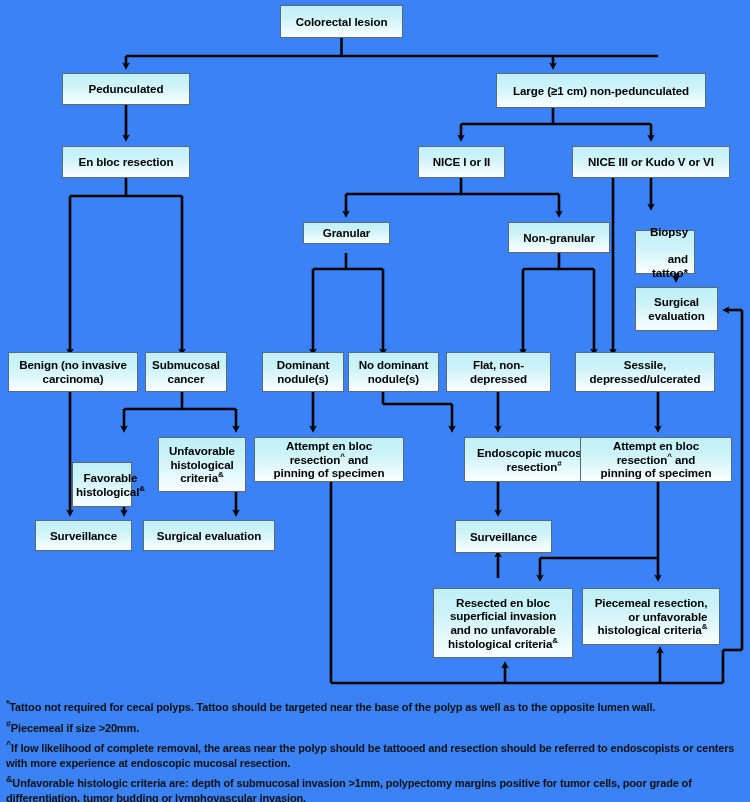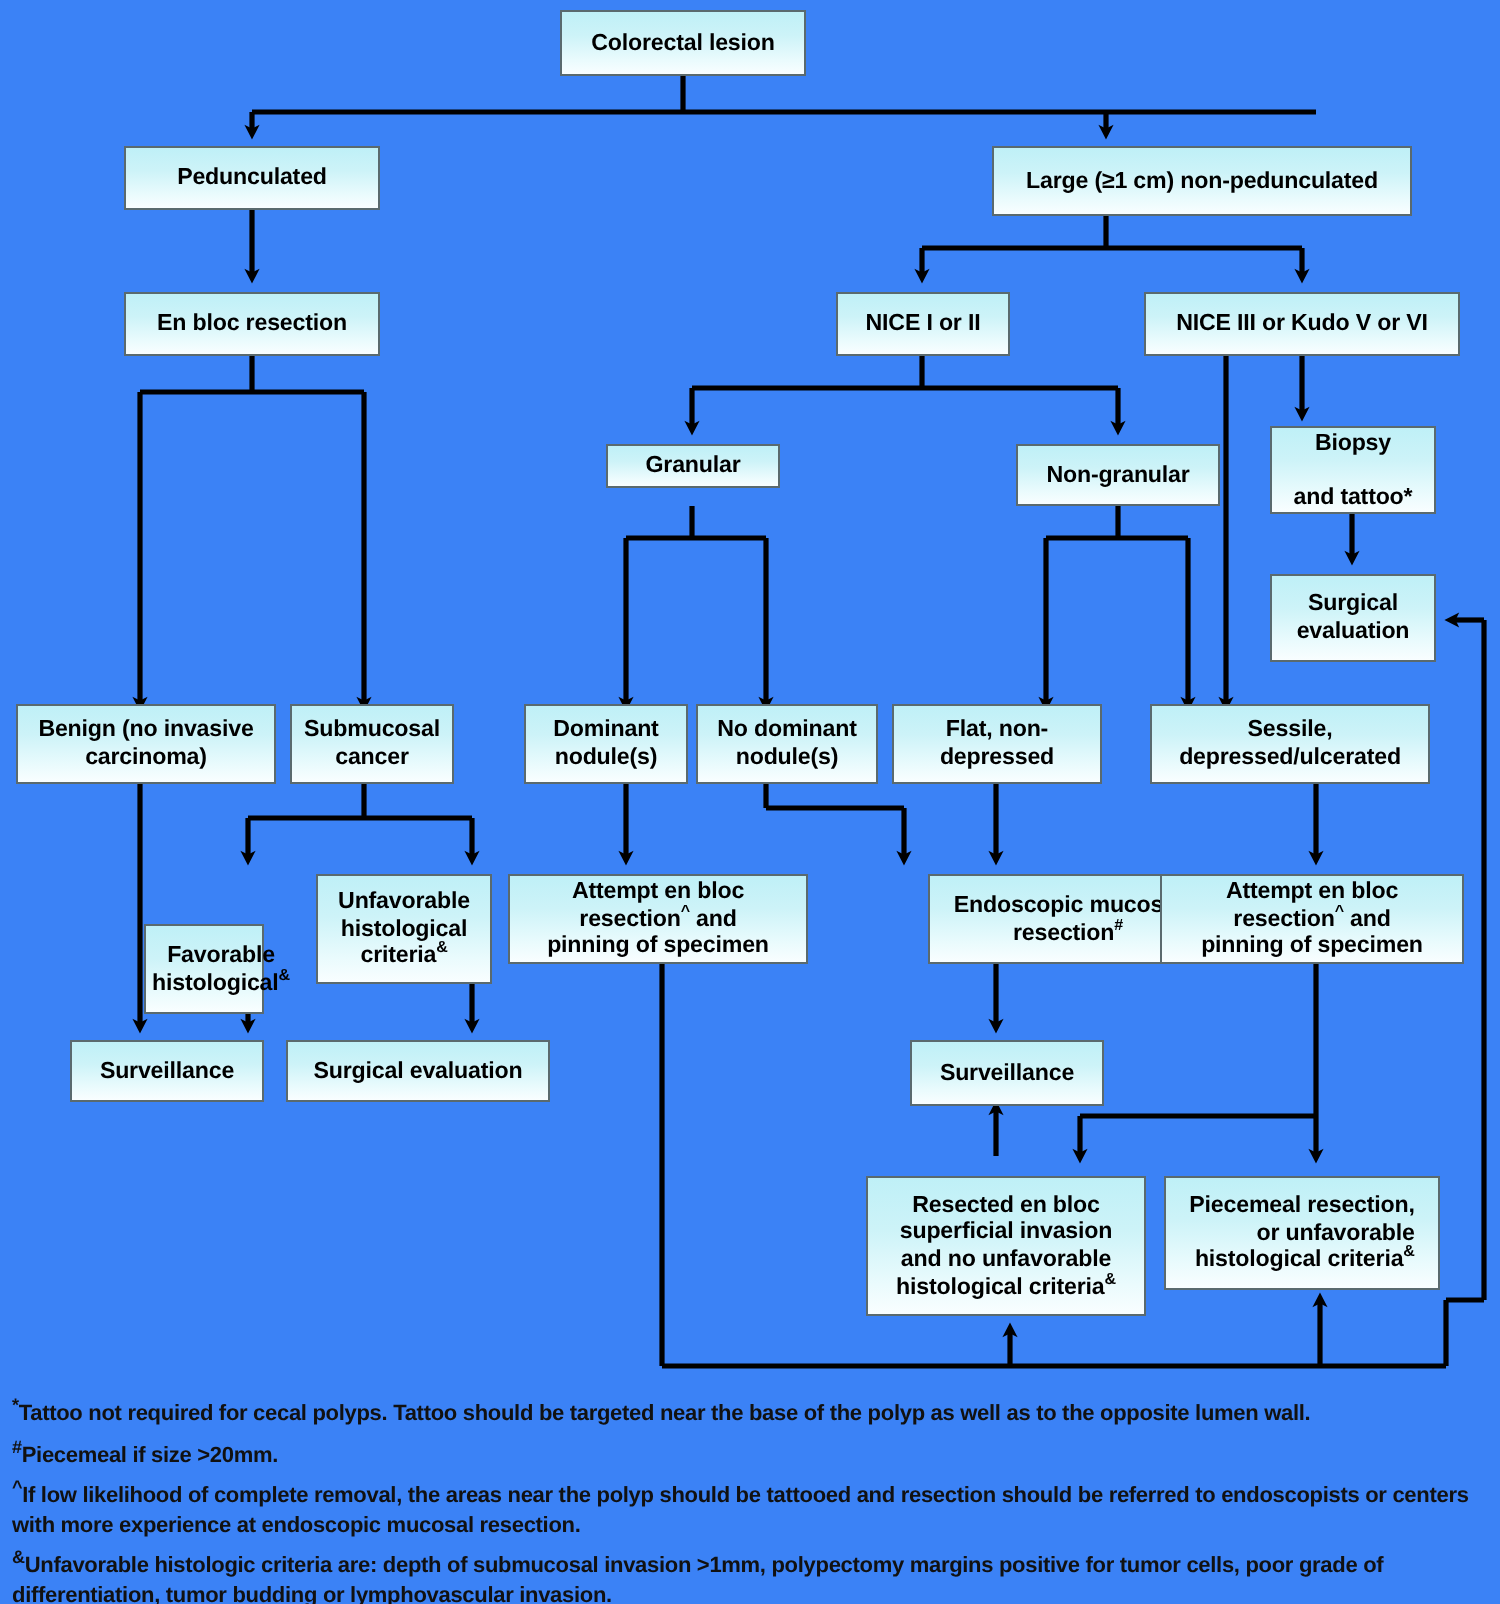--- a/index.html
+++ b/index.html
@@ -157,21 +157,21 @@
   </div>
 
   <div class="node" style="left:303px;top:222px;width:87px;height:22px;">
     <span>Granular</span>
   </div>
 
   <div class="node" style="left:508px;top:222px;width:102px;height:31px;text-align:right;">
     <span>Non-granular</span>
   </div>
 
-  <div class="node" style="left:635px;top:213px;width:83px;height:44px;">
+  <div class="node" style="left:635px;top:230px;width:60px;height:44px;text-align:right;">
     <span><span>Biopsy</span><br><span>and tattoo*</span></span>
   </div>
 
   <div class="node" style="left:635px;top:287px;width:83px;height:44px;">
     <span>Surgical evaluation</span>
   </div>
 
   <div class="node" style="left:8px;top:352px;width:130px;height:40px;">
     <span>Benign (no invasive carcinoma)</span>
   </div>

